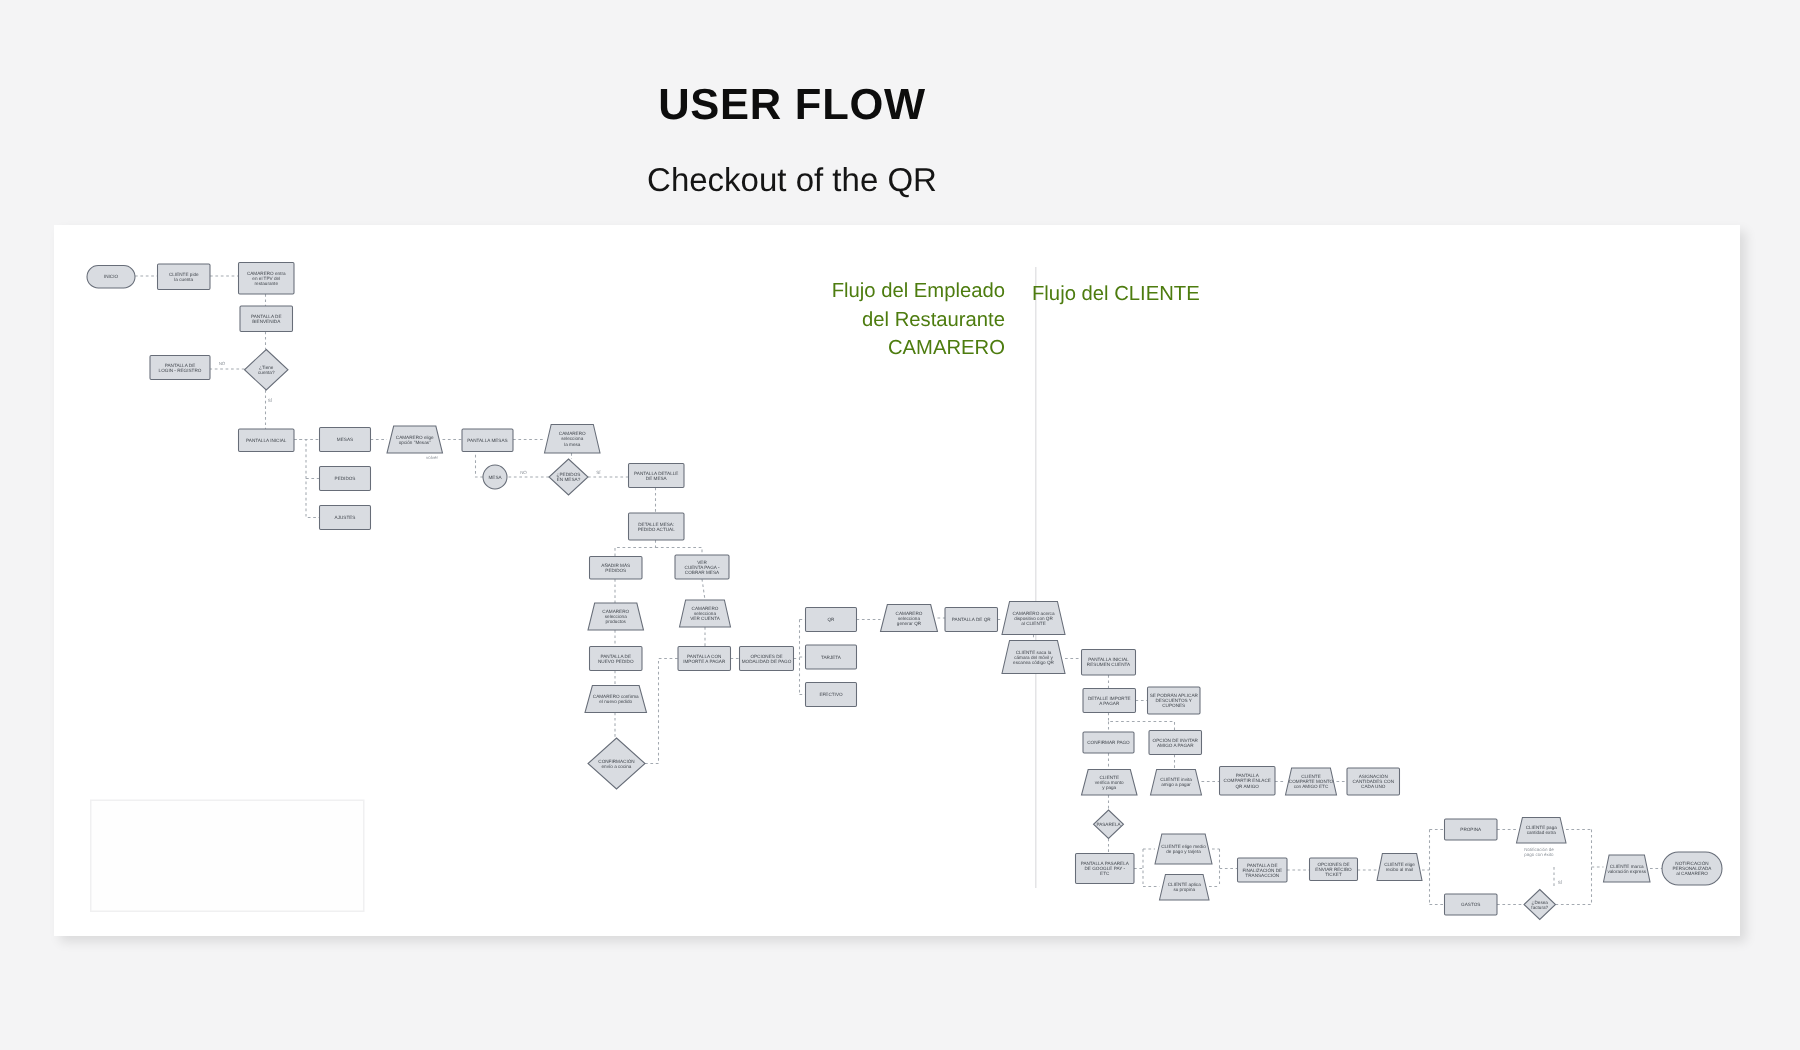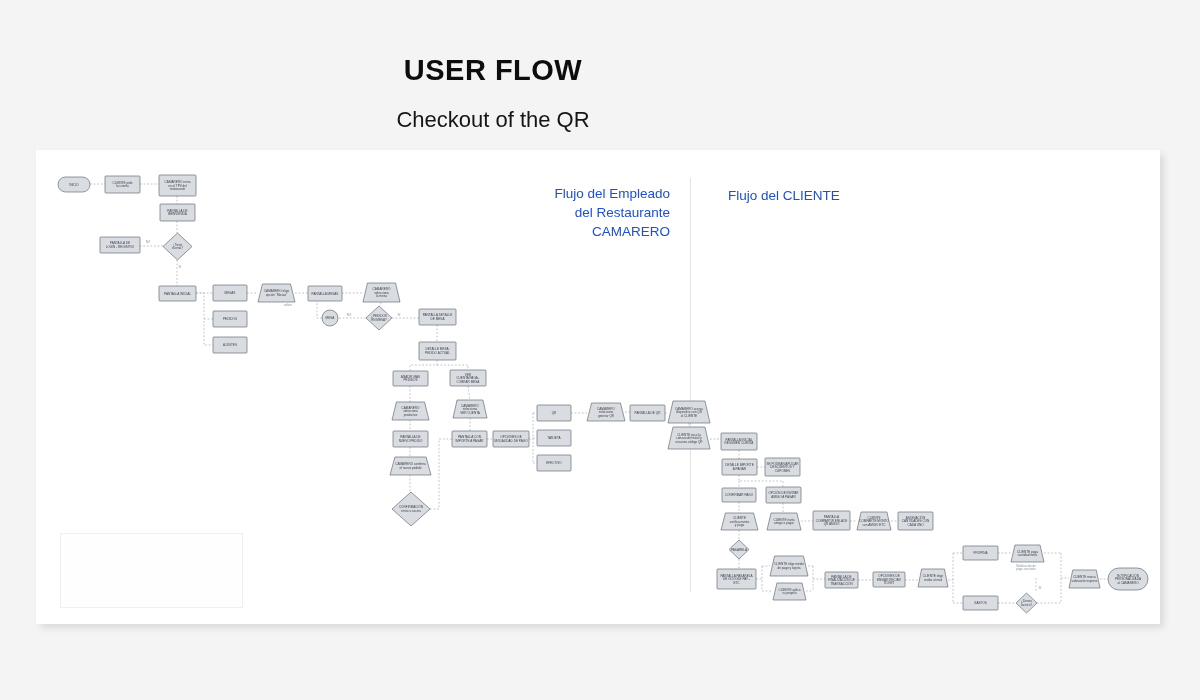--- a/index.html
+++ b/index.html
@@ -3,42 +3,42 @@
 <meta charset="utf-8">
 <style>
   html,body{margin:0;padding:0;}
   body{
     width:1200px;height:700px;
     background:#f4f4f5;
     font-family:"Liberation Sans", sans-serif;
     position:relative;
     overflow:hidden;
   }
-  .header{position:absolute;top:54px;left:0;width:986px;text-align:center;}
+  .header{position:absolute;top:54px;left:0;width:986px;text-align:center;padding-left:35px;}
   .header h1{
     margin:0;font-size:29px;font-weight:bold;color:#0d0d0d;letter-spacing:.5px;
   }
   .header h2{
     margin:20px 0 0 0;font-size:22px;font-weight:normal;color:#151515;
   }
   .canvas{
     position:absolute;left:36px;top:150px;width:1124px;height:474px;
     background:#ffffff;
     box-shadow:4px 4px 7px rgba(0,0,0,.10);
   }
   .divider{
     position:absolute;left:654px;top:28px;width:1px;height:414px;
     background:#e4e4e6;
   }
   .section-title{
-    position:absolute;font-size:13.5px;line-height:19px;color:#1d4ed8;
+    position:absolute;font-size:13.5px;line-height:19px;color:#4d7c0f;
     white-space:pre-line;
   }
   .section-title.left{right:490px;top:34px;text-align:right;}
-  .section-title.right{left:692px;top:36px;text-align:left;}
+  .section-title.right{left:652px;top:36px;text-align:left;}
   .legend-box{
     position:absolute;left:24px;top:383px;width:181px;height:73px;
     background:#fefefe;border:1px solid #f0f0f1;
   }
   svg#flow-svg{position:absolute;left:0;top:0;}
 </style>
 </head>
 <body>
 
 <div class="header">

